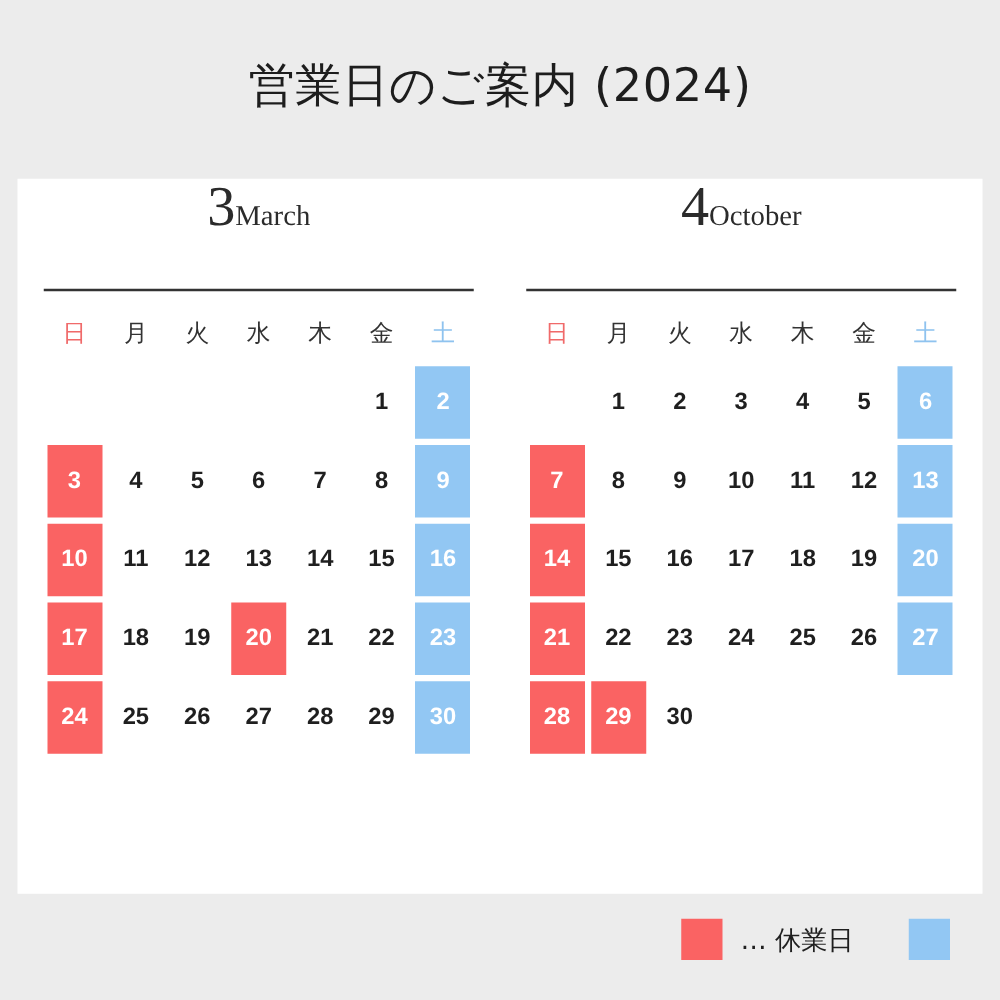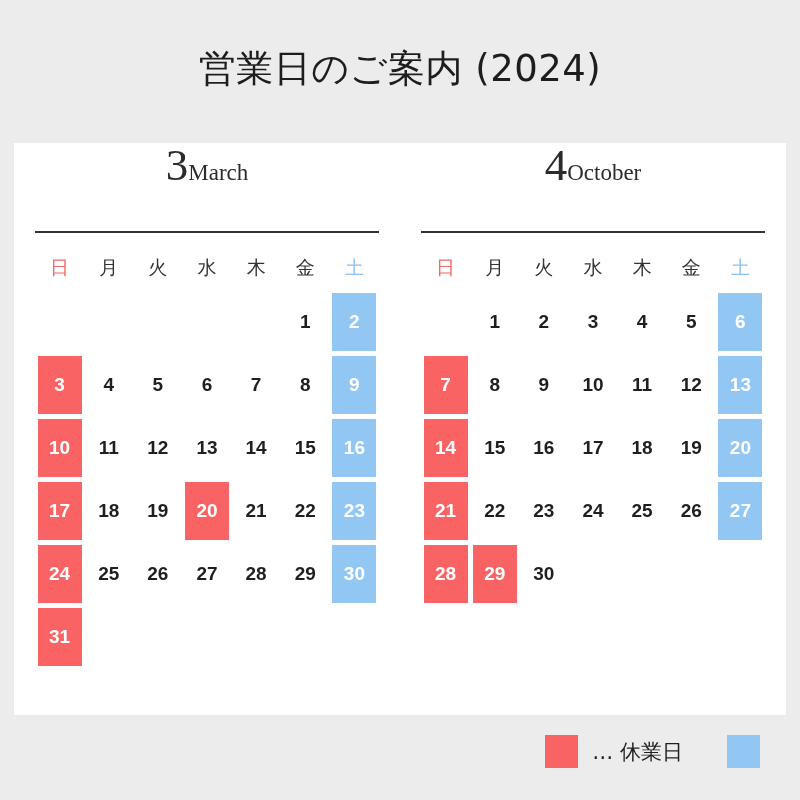--- a/index.html
+++ b/index.html
@@ -278,23 +278,20 @@
             </div>
             <div class="day ">
               <span class="chip">28</span>
             </div>
             <div class="day ">
               <span class="chip">29</span>
             </div>
             <div class="day ship">
               <span class="chip">30</span>
             </div>
-            <div class="day holiday">
-              <span class="chip">31</span>
-            </div>
             <div class="day empty"></div>
             <div class="day empty"></div>
             <div class="day empty"></div>
             <div class="day empty"></div>
             <div class="day empty"></div>
             <div class="day empty"></div>
           </div>
         </div>
         <div class="month">
           <div class="month-head">

